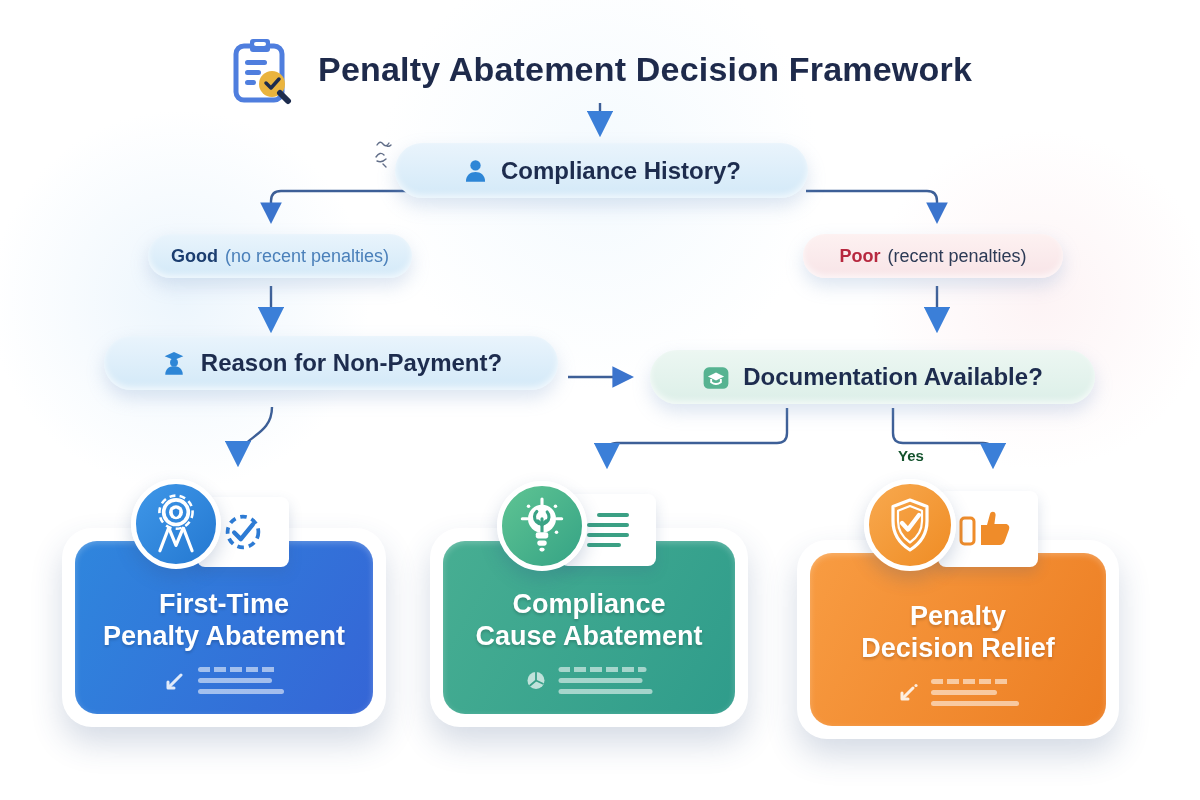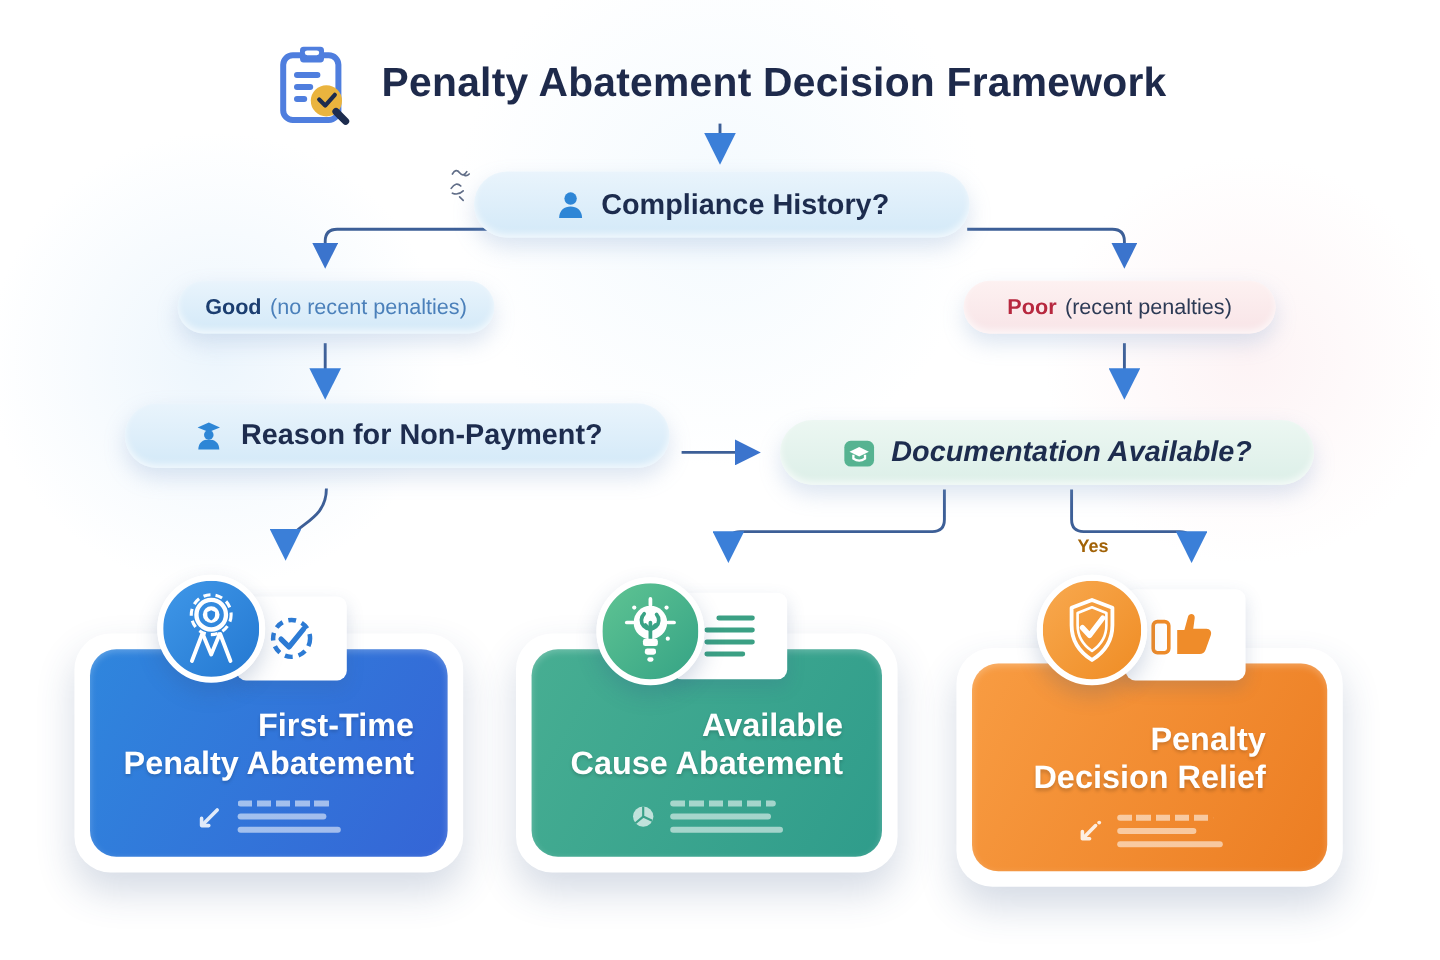--- a/index.html
+++ b/index.html
@@ -26,33 +26,33 @@
   }
   .pill-blue{background:linear-gradient(180deg,#e9f4fc,#d3e9f8);}
   .pill-pink{background:linear-gradient(180deg,#fdf1f1,#f8e4e7);}
   .pill-mint{background:linear-gradient(180deg,#ecf7f2,#dcefe8);}
   .pill-q{font-size:24px;}
   .pill-small{font-size:18px;font-weight:800;}
   .good-strong{color:#1c3e70;font-weight:800;}
   .good-rest{color:#4b80ba;font-weight:400;margin-left:7px;}
   .poor-strong{color:#b7283f;font-weight:800;}
   .poor-rest{color:#2c3a55;font-weight:400;margin-left:7px;}
-  .yes-label{font-size:15px;font-weight:700;color:#a16207;}
+  .yes-label{font-size:15px;font-weight:700;color:#14532d;}
   
   .card-frame{
     background:#ffffff;border-radius:30px;padding:13px;
     box-shadow:0 16px 32px rgba(45,75,125,.20);
   }
   .card-inner{
     width:100%;height:100%;border-radius:22px;position:relative;
     display:flex;flex-direction:column;align-items:center;justify-content:center;
     box-shadow:inset 0 2px 6px rgba(255,255,255,.25);
   }
   .card-title{
-    text-align:right;color:#ffffff;font-weight:800;font-size:27px;line-height:1.18;
+    text-align:center;color:#ffffff;font-weight:800;font-size:27px;line-height:1.18;
     text-shadow:0 2px 3px rgba(0,0,0,.18);margin-top:-14px;
   }
   .decor-row{
     position:absolute;bottom:20px;left:50%;transform:translateX(-50%);
     display:flex;align-items:center;gap:12px;
   }
   .decor-bars{display:flex;flex-direction:column;gap:6px;}
   .bar{height:5px;border-radius:3px;background:rgba(255,255,255,.55);}
   .bar.dashed{background:repeating-linear-gradient(90deg,rgba(255,255,255,.55) 0 12px,transparent 12px 16px);}
   
@@ -147,21 +147,21 @@
   <span>
     <svg width="28" height="28" viewBox="0 0 24 24">
       <path d="M4,6.2 L12,2.6 L20,6.2 L12,9.4 Z" fill="#2e86d6"></path>
       <circle cx="12" cy="11.5" r="3.4" fill="#2e86d6"></circle>
       <path d="M4.5,22 c0,-5 3.4,-7.2 7.5,-7.2 s7.5,2.2 7.5,7.2 z" fill="#2e86d6"></path>
     </svg>
   </span>
   <span>Reason for Non-Payment?</span>
 </div>
 
-<div class="abs pill pill-mint pill-q" style="left:650px;top:350px;width:445px;height:54px;font-style:italic;">
+<div class="abs pill pill-mint pill-q" style="left:650px;top:350px;width:445px;height:54px;">
   <span>
     <svg width="28" height="28" viewBox="0 0 26 26">
       <rect x="1.5" y="4" width="23" height="20" rx="5" fill="#56b391"></rect>
       <path d="M5.5,12.5 L13,8.8 L20.5,12.5 L13,16.2 Z" fill="#ffffff"></path>
       <path d="M8.5,14.8 v3 c2.8,2 6.2,2 9,0 v-3" fill="none" stroke="#ffffff" stroke-width="1.8"></path>
     </svg>
   </span>
   <span>Documentation Available?</span>
 </div>
 
@@ -185,21 +185,21 @@
         <span class="bar" style="width:74px;"></span>
         <span class="bar" style="width:86px;"></span>
       </span>
     </div>
   </div>
 </div>
 
 <div class="abs card-frame" style="left:430px;top:528px;width:292px;height:173px;">
   <div class="card-inner" style="background: linear-gradient(120deg, rgb(71, 174, 146), rgb(47, 156, 139));">
     <div class="card-title">
-      <div>Available</div>
+      <div>Compliance</div>
       <div>Cause Abatement</div>
     </div>
     <div class="decor-row">
       <span style="opacity:.8;">
         <svg width="21" height="21" viewBox="0 0 21 21">
           <circle cx="10.5" cy="10.5" r="8.5" fill="rgba(255,255,255,.85)"></circle>
           <path d="M10.5,10.5 L10.5,2 M10.5,10.5 L18,14 M10.5,10.5 L4,16" stroke="#3aa089" stroke-width="1.8"></path>
         </svg>
       </span>
       <span class="decor-bars">

